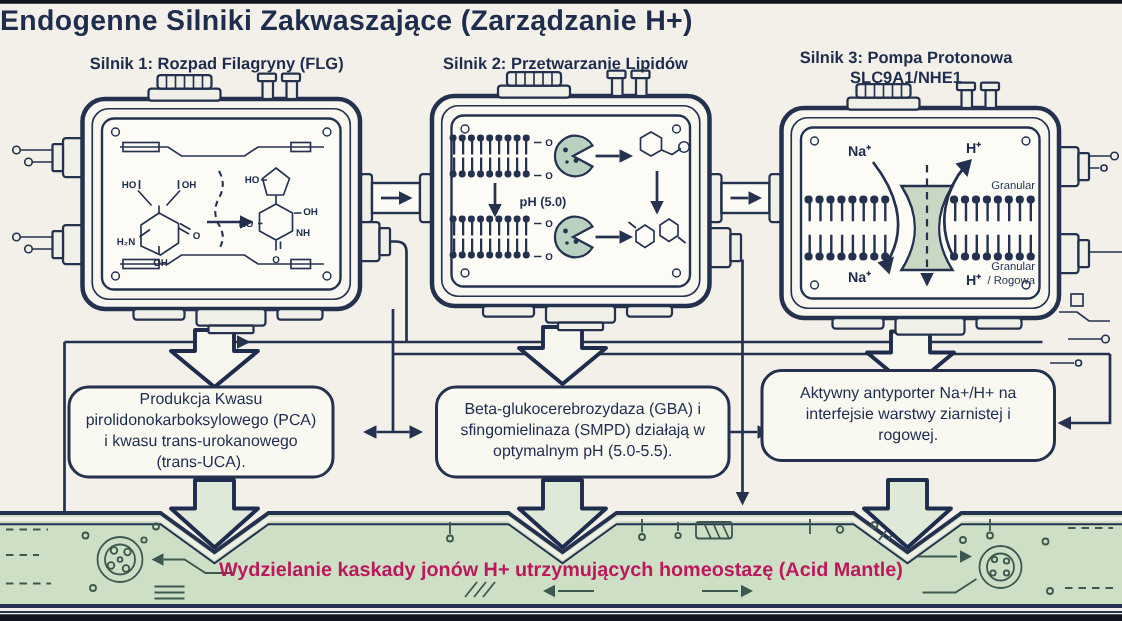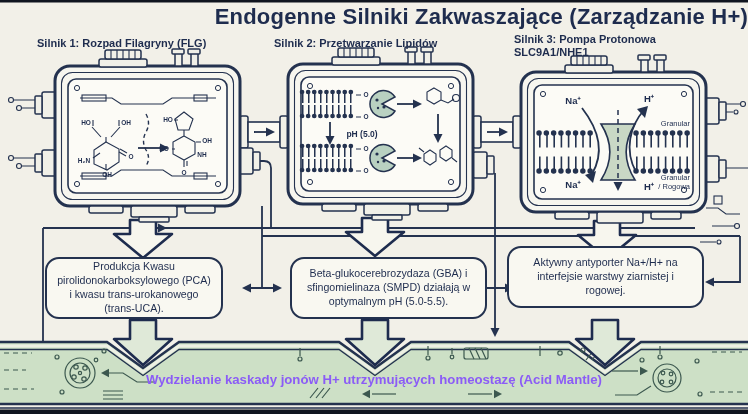--- a/index.html
+++ b/index.html
@@ -2,34 +2,34 @@
 <html><head>
 <meta charset="utf-8">
 <style>
   html,body{margin:0;padding:0}
   body{
     width:748px;height:414px;position:relative;overflow:hidden;
     background:#f2f0e8;color:#1e2c4e;
     font-family:"Liberation Sans",sans-serif;
   }
   .abs{position:absolute}
-  #title{top:4px;left:0;width:748px;text-align:right;font-size:22px;font-weight:bold;letter-spacing:.2px}
-  .subtitle{position:absolute;font-size:11px;font-weight:bold;line-height:1.2}
+  #title{top:4px;left:0;width:748px;text-align:left;font-size:19px;font-weight:bold;letter-spacing:.2px}
+  .subtitle{position:absolute;font-size:11px;font-weight:bold;text-align:center;line-height:1.2}
   #sub1{left:37px;top:37px;width:215px}
   #sub2{left:274px;top:37px;width:206px}
   #sub3{left:514px;top:33px;width:180px}
   .resultbox{
     position:absolute;background:#f9f8f1;border:2.4px solid #24324f;border-radius:14px;
     display:flex;align-items:center;justify-content:center;text-align:center;
     font-size:10.6px;line-height:1.32;padding:3px 9px;box-sizing:border-box;font-weight:500;
   }
   #box1{left:45px;top:257px;width:178px;height:62px}
   #box2{left:290px;top:257px;width:197px;height:62px}
   #box3{left:507px;top:246px;width:197px;height:62px}
-  #footer{top:372px;left:0;width:748px;text-align:center;font-size:13.2px;font-weight:bold;color:#8b5cf6}
+  #footer{top:372px;left:0;width:748px;text-align:center;font-size:13.2px;font-weight:bold;color:#be185d}
   svg{position:absolute;top:0;left:0}
   
   .body{fill:#f7f6ef;stroke:#24324f;stroke-width:3}
   .thin{fill:none;stroke:#24324f;stroke-width:1.1}
   .panel{fill:#fcfbf6;stroke:#24324f;stroke-width:1.6}
   .part{fill:#f1f0e8;stroke:#24324f;stroke-width:1.5}
   .tube{fill:#fbfaf4;stroke:#24324f;stroke-width:1.6}
   .screw{fill:none;stroke:#24324f;stroke-width:1}
   .pipe{fill:none;stroke:#24324f;stroke-width:1.8}
   .ph{fill:#24324f;stroke:none}

